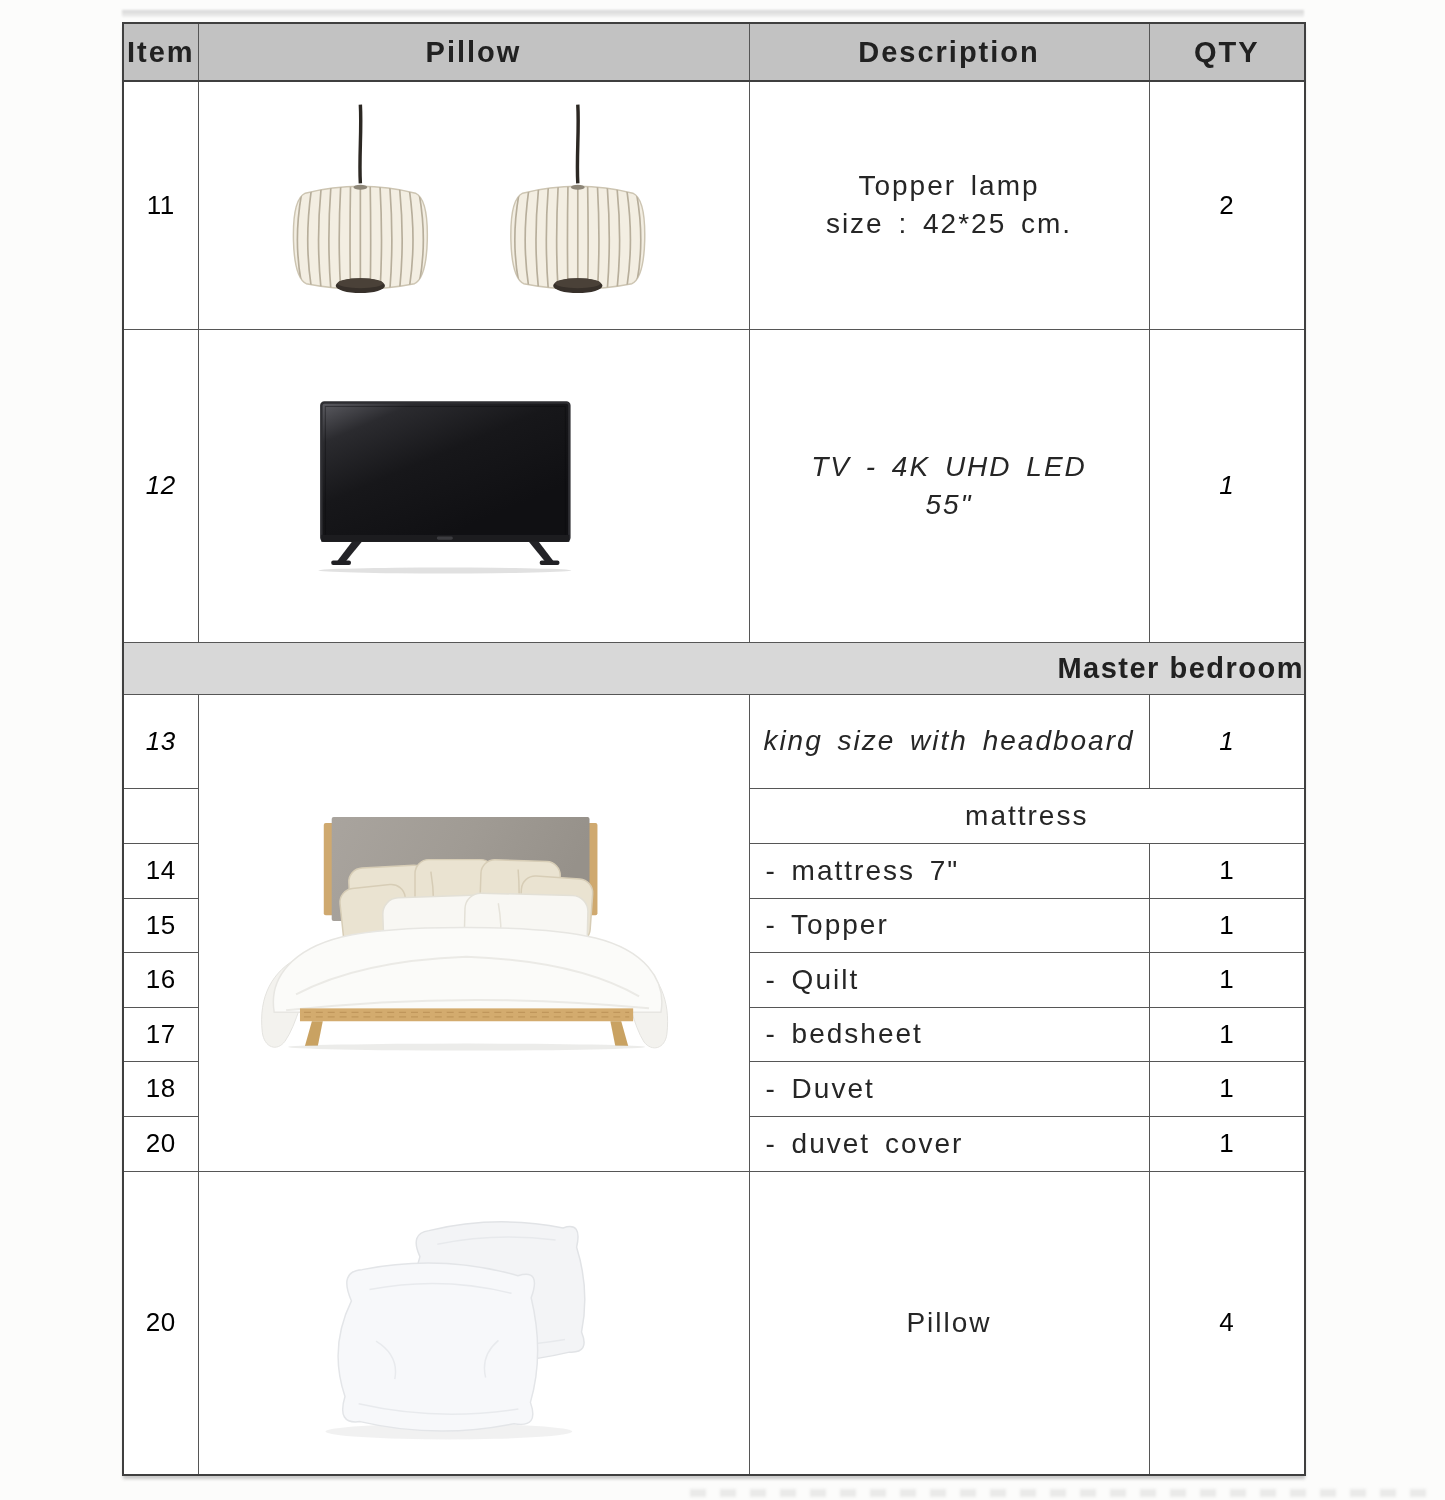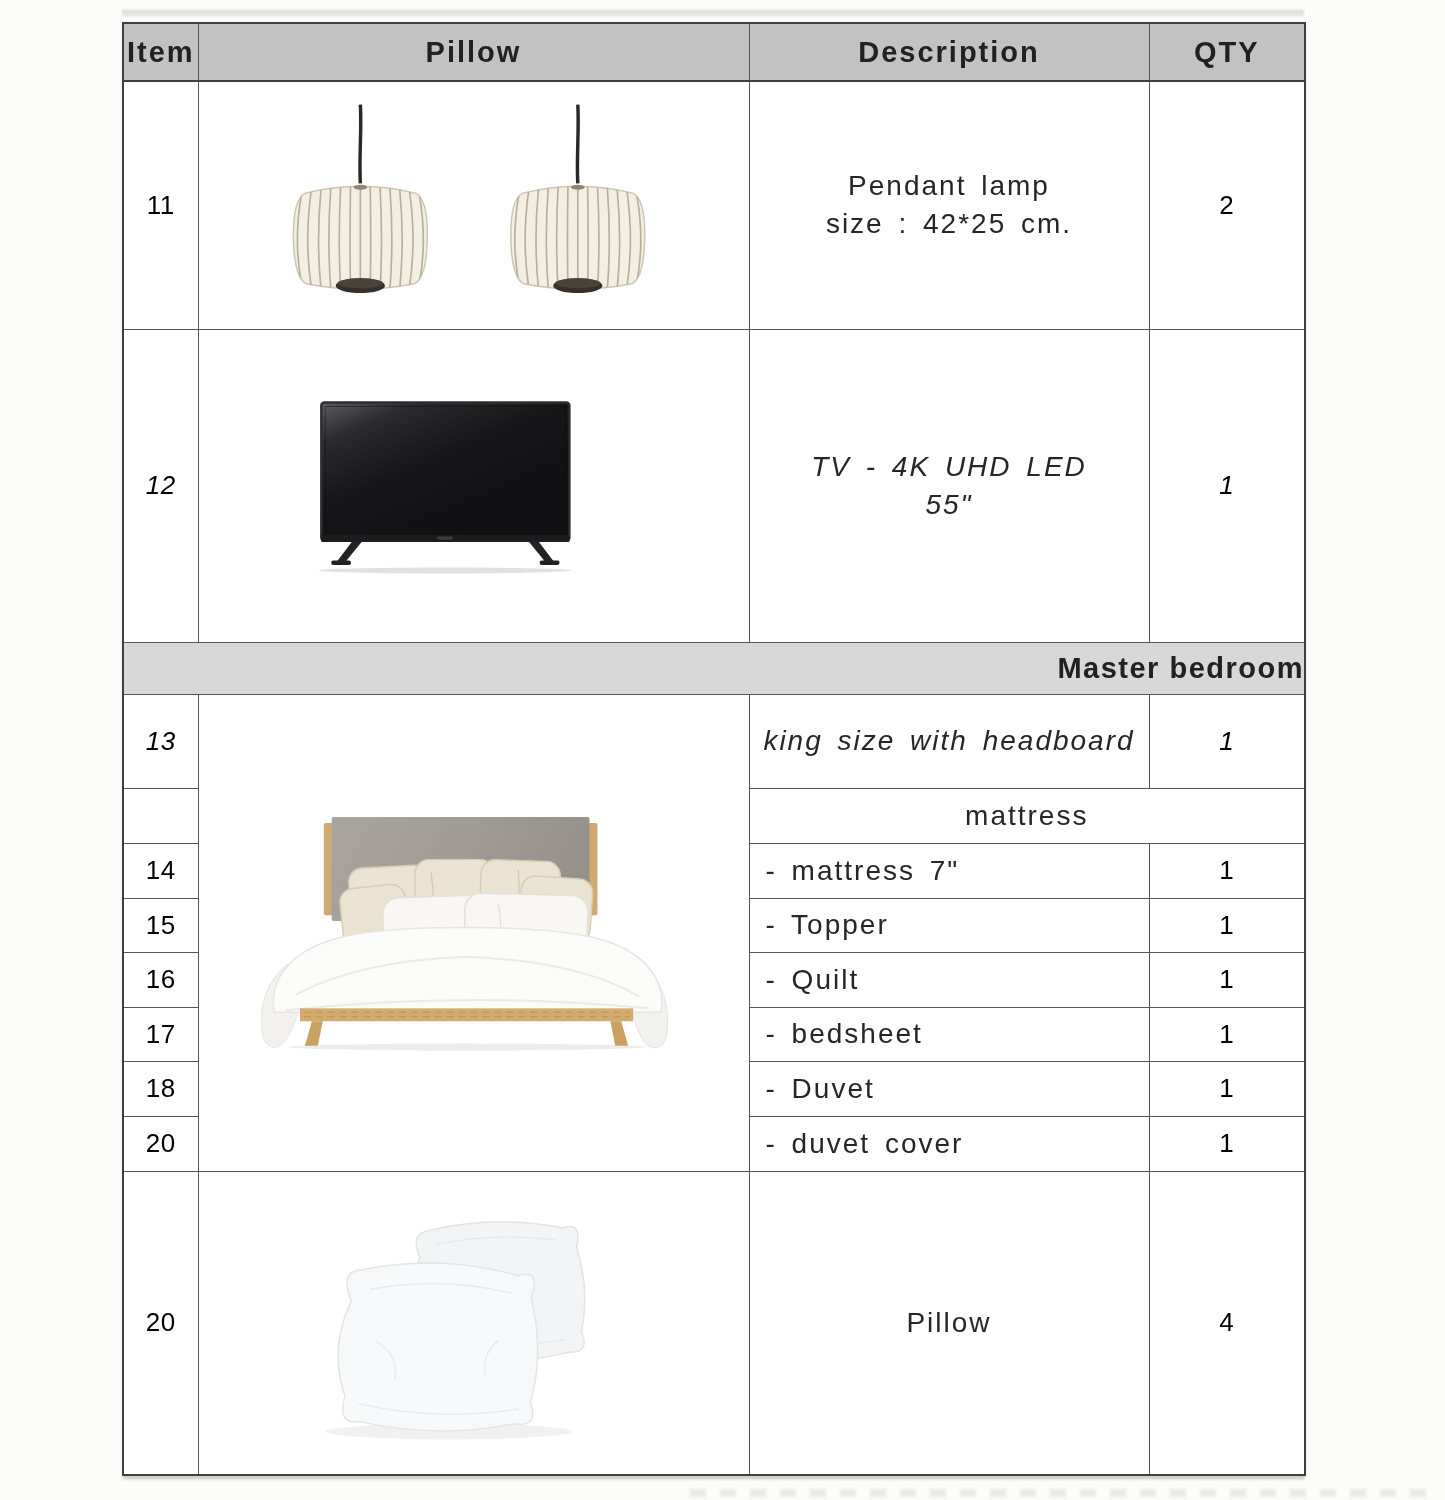--- a/index.html
+++ b/index.html
@@ -111,21 +111,21 @@
             <ellipse cx="0" cy="96" rx="7" ry="2.6" fill="#8d8678"></ellipse>
             <ellipse cx="0" cy="196" rx="25" ry="7.5" fill="#37302a"></ellipse>
             <ellipse cx="0" cy="193.5" rx="23" ry="5" fill="#4a4138"></ellipse>
           </g>
         </defs>
         <use href="#lamp" x="160" y="10"></use>
         <use href="#lamp" x="381" y="10"></use>
       </svg>
     </td>
     <td class="desc-cell">
-      <div>Pendant lamp</div>
+      <div>Topper lamp</div>
       <div>size : 42*25 cm.</div>
     </td>
     <td class="qty-cell">2</td>
   </tr>
 
   <tr class="row-tv">
     <td class="item-cell">12</td>
     <td class="img-cell">
       <svg width="548" height="249" viewBox="0 0 551 252">
         <defs>

